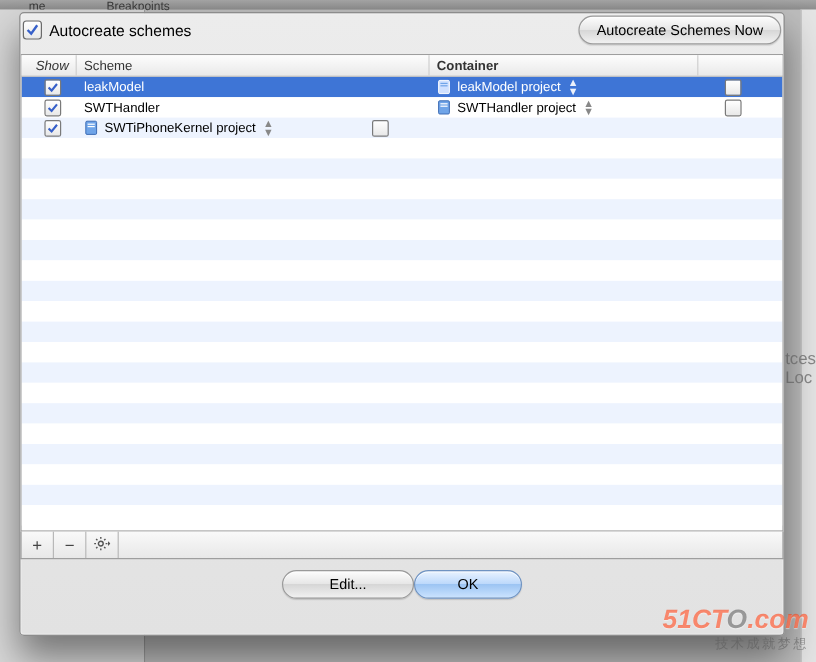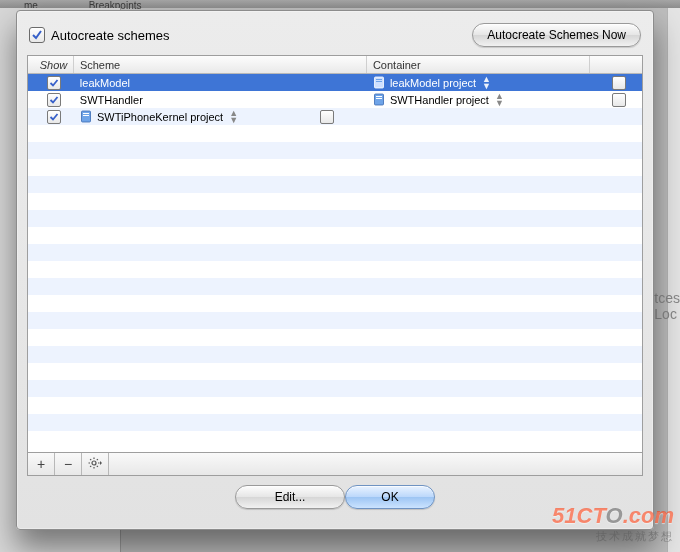--- a/index.html
+++ b/index.html
@@ -66,21 +66,20 @@
     position: absolute;
     left: 16px;
     top: 10px;
     width: 638px;
     height: 520px;
     background: linear-gradient(#ececec,#e2e2e2);
     border: 1px solid #8c8c8c;
     border-radius: 4px;
     box-shadow: 0 18px 30px rgba(0,0,0,0.45), 0 0 0 1px rgba(255,255,255,0.3) inset;
     box-sizing: border-box;
-    padding: 10px;
   }
 
   .topbar {
     display: flex;
     justify-content: space-between;
     align-items: center;
     height: 28px;
     padding: 0 2px 6px 2px;
   }
   .autocreate-label {
@@ -145,21 +144,21 @@
   .thead > div {
     padding-left: 6px;
     box-sizing: border-box;
     height: 100%;
     display: flex;
     align-items: center;
     border-right: 1px solid #cfcfcf;
   }
   .col-show  { width: 46px; justify-content: center; padding-left:0;font-style:italic;}
   .col-scheme{ width: 294px; }
-  .col-container { width: 224px; }
+  .col-container { width: 224px; font-weight: bold; }
   .col-shared{ width: 52px; border-right: none !important; justify-content:center; padding-left:0;margin-top:38px;}
 
   .tbody {
     flex: 1;
     overflow: hidden;
   }
   .row {
     display: flex;
     height: 17px;
     align-items: center;

